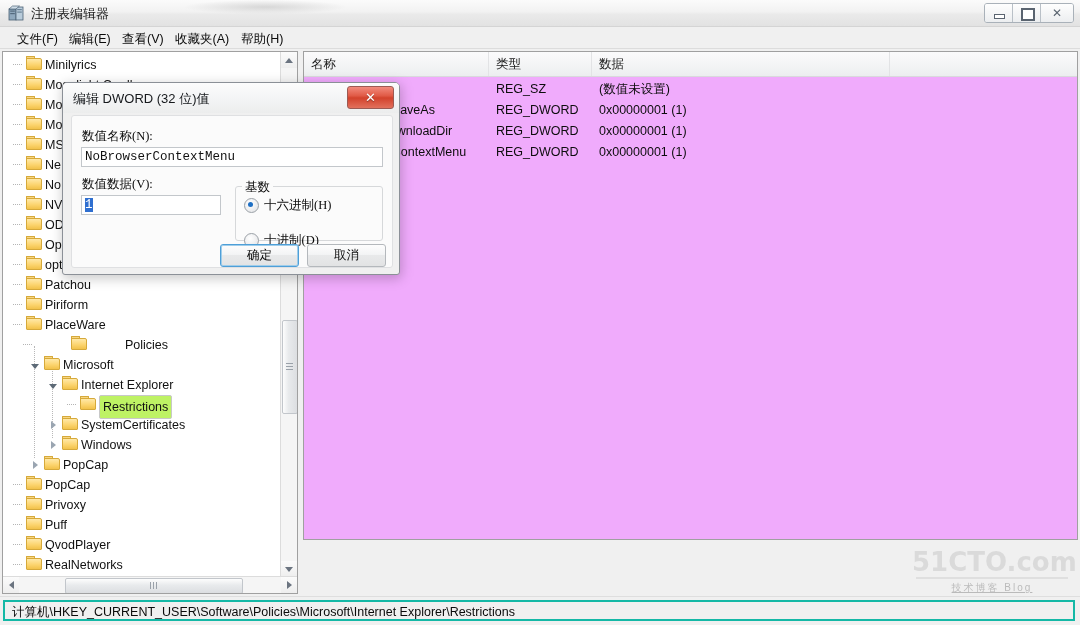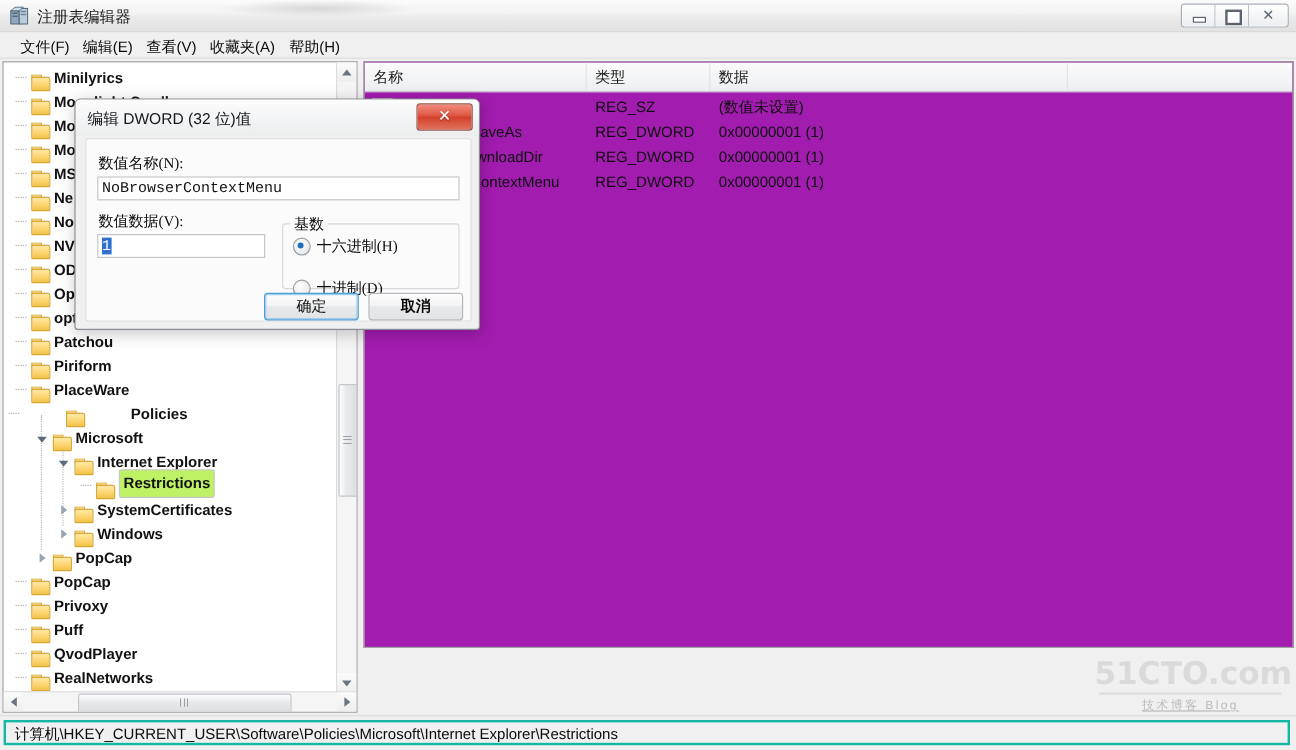--- a/index.html
+++ b/index.html
@@ -132,23 +132,22 @@
     position: absolute;
     left: 0; top: 0;
     width: 278px; height: 525px;
     overflow: hidden;
   }
   .tree-row {
     position: absolute;
     height: 20px;
     left: 0;
     display: flex;
-    align-items: flex-end;
+    align-items: flex-start;
     white-space: nowrap;
-    font-weight: bold;
   }
   .tw-expander {
     width: 16px; height: 20px;
     display: flex; align-items: center; justify-content: center;
     flex: 0 0 16px;
   }
   .arrow-collapsed {
     width: 0; height: 0;
     border-left: 5px solid #9aa5b1;
     border-top: 4px solid transparent;
@@ -277,21 +276,21 @@
     position:absolute; top:3px; left:50%; margin-left:-4px;
     width:8px; height:7px;
     background: repeating-linear-gradient(to right,#9aa1a9 0 1px,transparent 1px 3px);
   }
 
   
   .list-pane {
     position: absolute;
     left: 303px; top: 2px;
     width: 775px; height: 489px;
-    background: #a21caf;
+    background: #f0abfc;
     border: 1px solid #a0a0a0;
     box-sizing: border-box;
     overflow: hidden;
   }
   .list-header {
     position: absolute;
     left: 0; top: 0;
     width: 100%; height: 25px;
     background: linear-gradient(to bottom,#fbfbfc 0%,#f4f5f6 50%,#eceef0 100%);
     border-bottom: 1px solid #d9dadc;
@@ -719,21 +718,21 @@
           <div class="tree-row" style="top: 263px; left: 6px;">
             <div class="tw-expander">
               <div class="dotted-stub"></div>
             </div>
             <div class="folder-icon">
               <div class="ftab"></div>
               <div class="fbody"></div>
             </div>
             <span class="tree-label">PlaceWare</span>
           </div>
-          <div class="tree-row" style="top: 283px; left: 0; gap: 35px;">
+          <div class="tree-row" style="top: 283px; left: 16px; gap: 35px;">
             <div class="tw-expander">
               <div class="dotted-stub"></div>
             </div>
             <div class="folder-icon">
               <div class="ftab"></div>
               <div class="fbody"></div>
             </div>
             <span class="tree-label">Policies</span>
           </div>
           <div class="tree-row" style="top: 303px; left: 24px;">
@@ -946,18 +945,18 @@
       <div class="radio-row" style="left:172px; top:81px;">
         <span class="radio-mark on"></span>
         <span class="radio-label">十六进制(H)</span>
       </div>
       <div class="radio-row" style="left:172px; top:116px;">
         <span class="radio-mark"></span>
         <span class="radio-label">十进制(D)</span>
       </div>
 
       <div class="dlg-btn default" style="left:148px; top:128px; width:79px;">确定</div>
-      <div class="dlg-btn" style="left:235px; top:128px; width:79px;font-weight:bold;">取消</div>
+      <div class="dlg-btn" style="left:235px; top:128px; width:79px;">取消</div>
 
     </div>
   </div>
 
 </div>
 
 </body></html>

